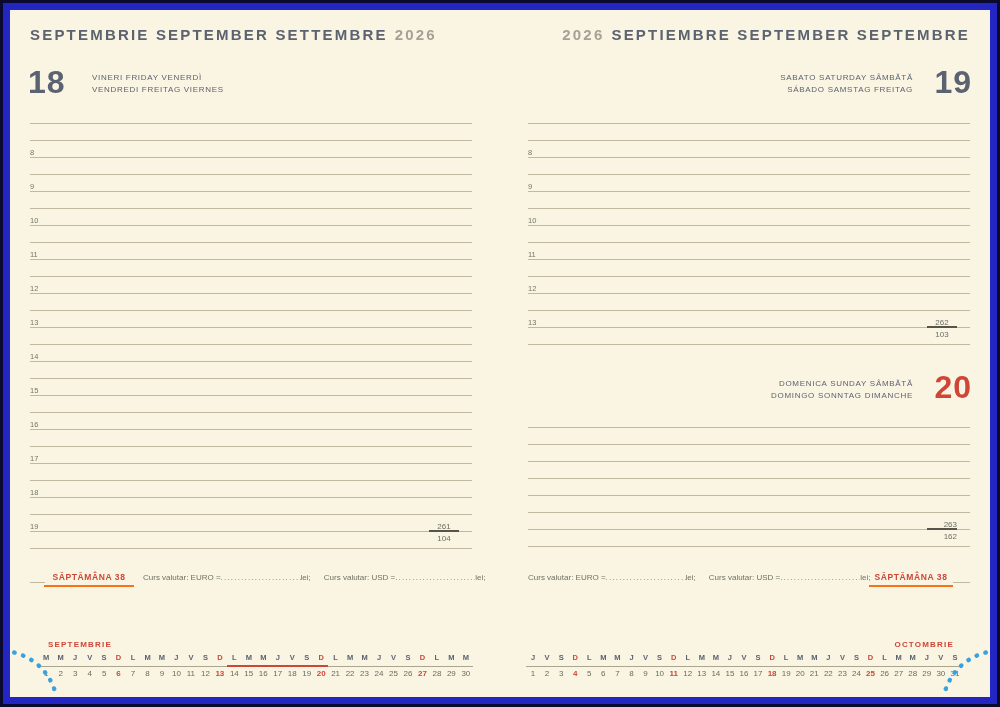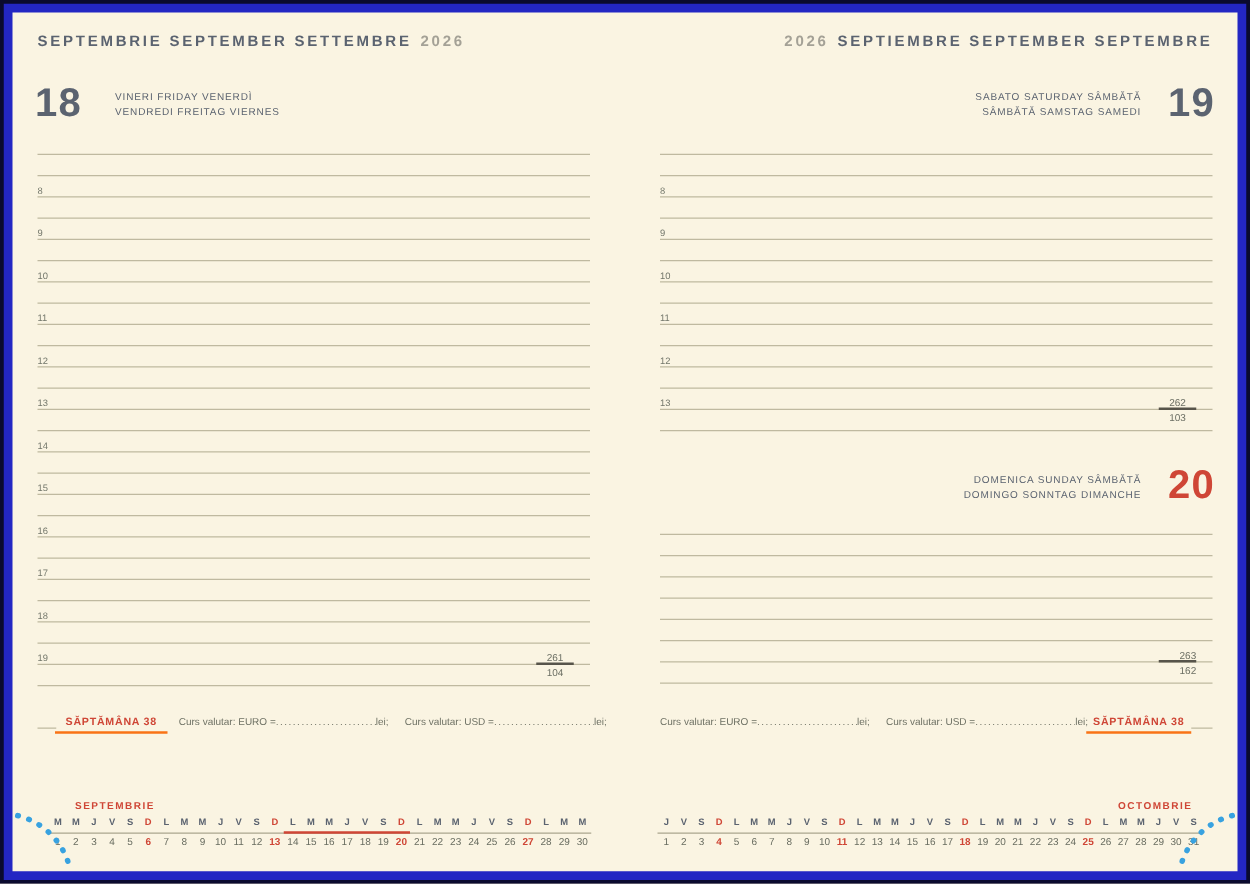--- a/index.html
+++ b/index.html
@@ -6,21 +6,21 @@
   *{box-sizing:border-box;}
   .stage{position:relative;width:1000px;height:707px;background:#faf4e2;font-family:"Liberation Sans",sans-serif;overflow:hidden;}
   .border-dark{position:absolute;inset:0;border:3px solid #0a0a2e;pointer-events:none;z-index:9;}
   .border-blue{position:absolute;inset:2px;border:8px solid #2326c3;pointer-events:none;z-index:8;}
   .content{position:absolute;inset:0;z-index:1;}
 
   .page{position:absolute;top:0;height:707px;width:442px;}
   .page-left{left:30px;}
   .page-right{left:528px;}
 
-  .page-header{position:absolute;top:26px;font-size:12px;font-weight:bold;letter-spacing:2.2px;color:#5b6370;white-space:nowrap;}
+  .page-header{position:absolute;top:26px;font-size:15px;font-weight:bold;letter-spacing:2.2px;color:#5b6370;white-space:nowrap;}
   .page-header.left{left:0;}
   .page-header.right{right:0;text-align:right;}
   .year{color:#a4a196;margin-left:7px;}
   .year.lead{margin-left:0;margin-right:7px;}
 
   .big-day{position:absolute;font-size:32px;font-weight:bold;color:#5b6370;letter-spacing:1px;line-height:1;}
   .big-day.red{color:#cf4636;}
   .day-names{position:absolute;font-size:8px;line-height:11.5px;color:#5b6370;letter-spacing:0.7px;white-space:nowrap;}
   .day-names.right{text-align:right;}
 
@@ -129,21 +129,21 @@
           <span class="leader">......................................................</span>
           <span>lei;</span>
         </span>
         <span class="curs">
           <span>Curs valutar: USD =</span>
           <span class="leader">......................................................</span>
           <span>lei;</span>
         </span>
       </div>
       <div class="mini-cal" style="left:9px;width:434px;">
-        <div class="cal-title" style="left:21px;">SEPTEMBRIE</div>
+        <div class="cal-title" style="left:9px;">SEPTEMBRIE</div>
         <div class="cal-letters">
             <span>M</span>
             <span>M</span>
             <span>J</span>
             <span>V</span>
             <span>S</span>
             <span class="redtxt">D</span>
             <span>L</span>
             <span>M</span>
             <span>M</span>
@@ -205,21 +205,21 @@
           </div>
       </div>
     </div>
 
     <div class="page page-right">
       <div class="page-header right">
         <span class="year lead">2026</span><span>SEPTIEMBRE SEPTEMBER SEPTEMBRE</span>
       </div>
       <div class="day-names right" style="right:57px;top:72px;">
         <div>SABATO SATURDAY SÂMBĂTĂ</div>
-        <div>SÂMBĂTĂ SAMSTAG SAMEDI</div>
+        <div>SÁBADO SAMSTAG FREITAG</div>
       </div>
       <div class="big-day" style="right:-2px;top:66px;">19</div>
       <div class="rules" style="top:107px;">
           <div class="rule-row"></div>
           <div class="rule-row"></div>
           <div class="rule-row">
             <span class="hour-num">8</span>
           </div>
           <div class="rule-row"></div>
           <div class="rule-row">

